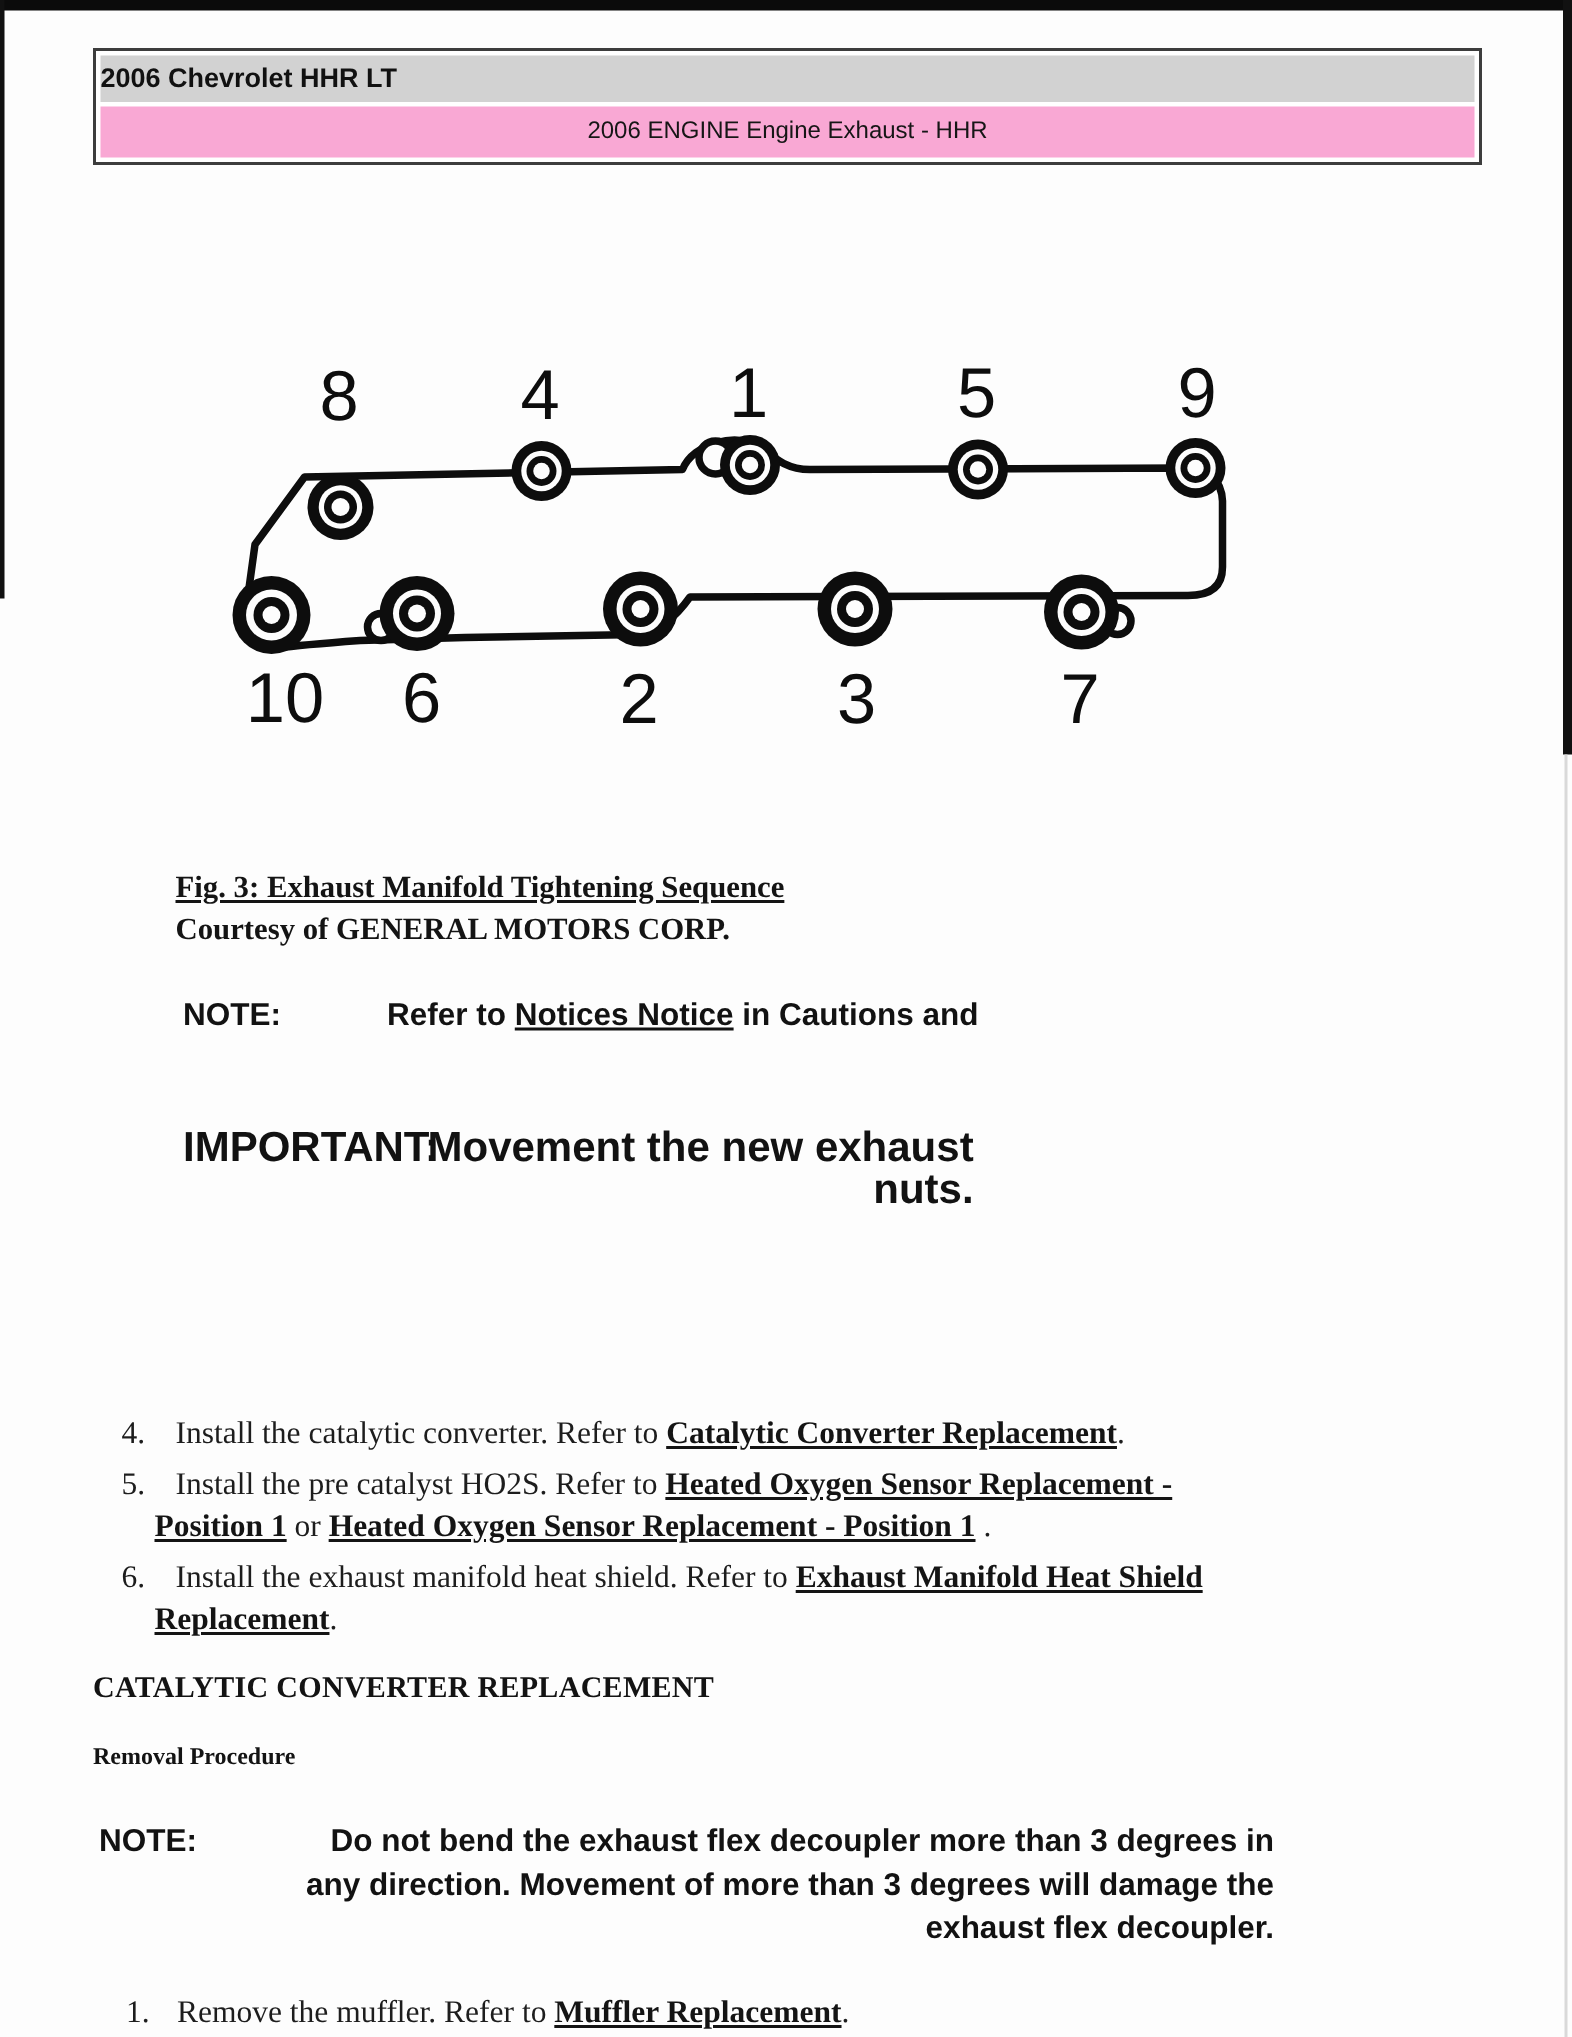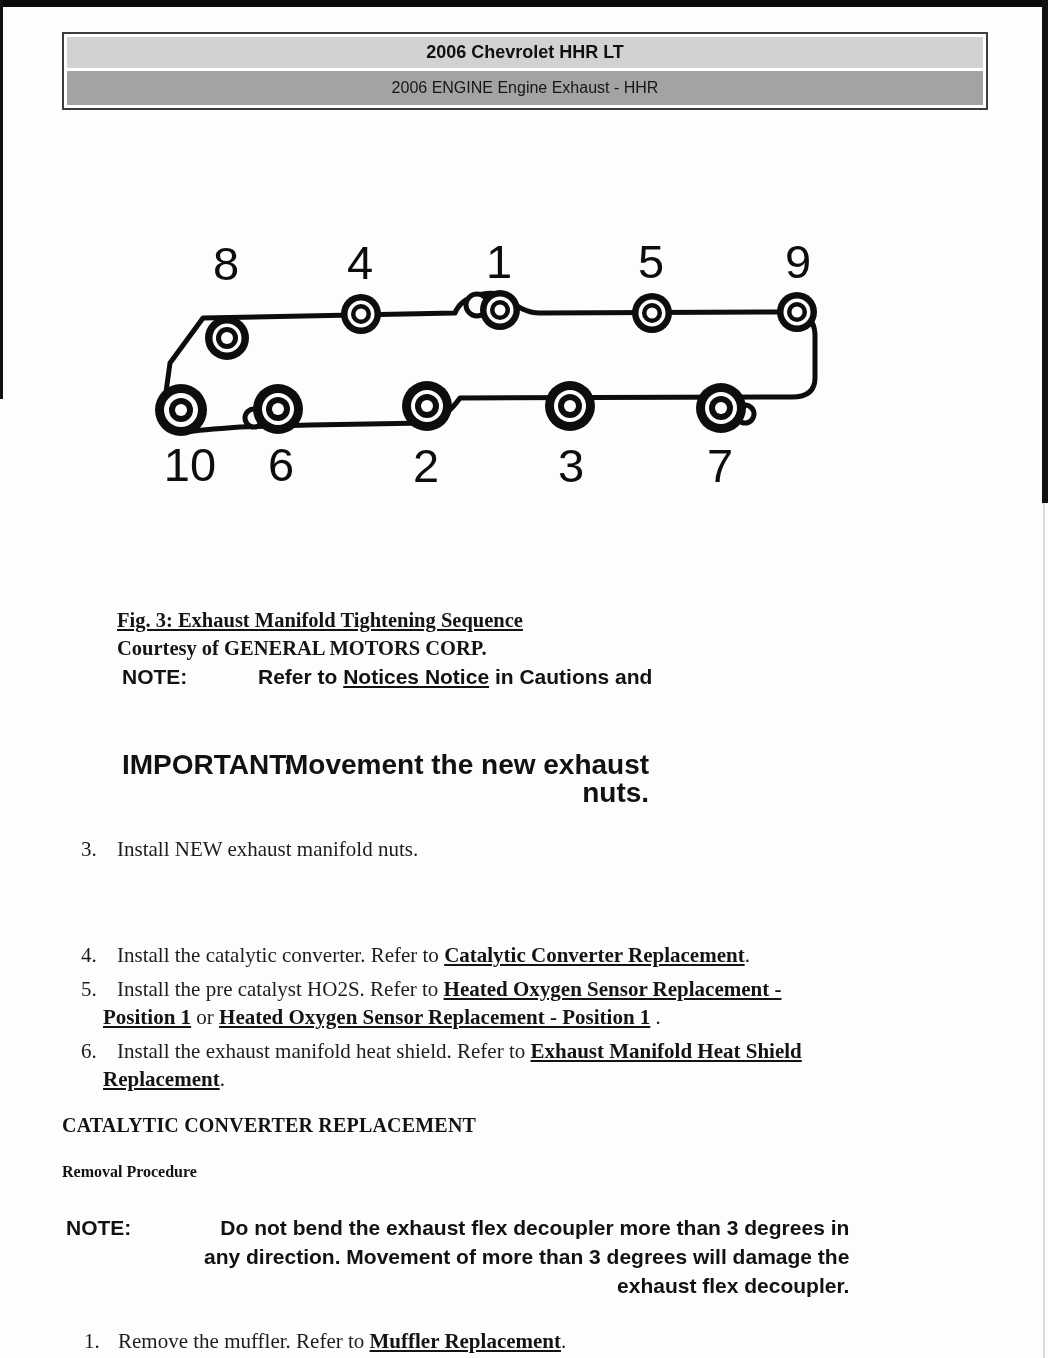--- a/index.html
+++ b/index.html
@@ -6,28 +6,28 @@
   .page{position:relative;width:1048px;height:1358px;background:#fdfdfd;overflow:hidden;
         color:#1b1b1b;font-family:"Liberation Serif",serif;}
   .abs{position:absolute;}
   
   .scan-top{left:0;top:0;width:1048px;height:7px;background:#0b0b0b;}
   .scan-left{left:0;top:0;width:3px;height:399px;background:#111;}
   .scan-right{left:1042px;top:0;width:6px;height:503px;background:#111;}
   .scan-right-faint{left:1043px;top:503px;width:2px;height:855px;background:#d9d9d9;}
   
   .hdr{left:62px;top:32px;width:926px;border:2px solid #3d3d3d;background:#fff;padding:3px;box-sizing:border-box;}
-  .hdr-row1{background:#d2d2d2;height:31px;line-height:31px;text-align:center;
+  .hdr-row1{background:#d2d2d2;height:31px;line-height:31px;
             font-family:"Liberation Sans",sans-serif;font-weight:bold;font-size:18px;color:#111;}
   .hdr-gap{height:3px;background:#fff;}
-  .hdr-row2{background:#a3a3a3;height:34px;line-height:34px;text-align:center;
+  .hdr-row2{background:#f9a8d4;height:34px;line-height:34px;text-align:center;
             font-family:"Liberation Sans",sans-serif;font-size:16px;color:#161616;}
   
   .figcap{left:117px;top:578px;font-weight:bold;font-size:20.5px;line-height:28px;color:#141414;}
-  .u{text-decoration:underline;margin-top:28px;}
+  .u{text-decoration:underline;}
   
   .sansb{font-family:"Liberation Sans",sans-serif;font-weight:bold;color:#121212;text-align:right;}
   .note1{left:122px;top:663px;font-size:21px;line-height:28px;}
   .note1 .lbl{position:absolute;left:0;top:0;}
   .note1 .txt{margin-left:136px;}
   .imp{left:122px;top:751px;font-size:28px;line-height:28px;}
   .imp .lbl{position:absolute;left:0;top:0;}
   .imp .txt{margin-left:163px;}
   .note2{left:66px;top:1213px;font-size:21px;line-height:29px;}
   .note2 .lbl{position:absolute;left:0;top:0;}
@@ -163,21 +163,20 @@
   </div>
 
   <div class="abs sansb imp">
     <span class="lbl">IMPORTANT:</span>
     <div class="txt">
       <div>Movement the new exhaust</div>
       <div>nuts.</div>
     </div>
   </div>
 
-  <div class="abs step" style="left:81px;top:835px;"><span class="num">3.</span><span>Install NEW exhaust manifold nuts.</span></div>
 
 
   <div class="abs step" style="left:81px;top:941px;"><span class="num">4.</span><span>Install the catalytic converter. Refer to </span><span class="link">Catalytic Converter Replacement</span><span>.</span></div>
 
   <div class="abs step" style="left:81px;top:975px;">
     <div><span class="num">5.</span><span>Install the pre catalyst HO2S. Refer to </span><span class="link">Heated Oxygen Sensor Replacement -</span></div>
     <div class="cont"><span class="link">Position 1</span><span> or </span><span class="link">Heated Oxygen Sensor Replacement - Position 1</span><span> .</span></div>
   </div>
 
   <div class="abs step" style="left:81px;top:1037px;">

